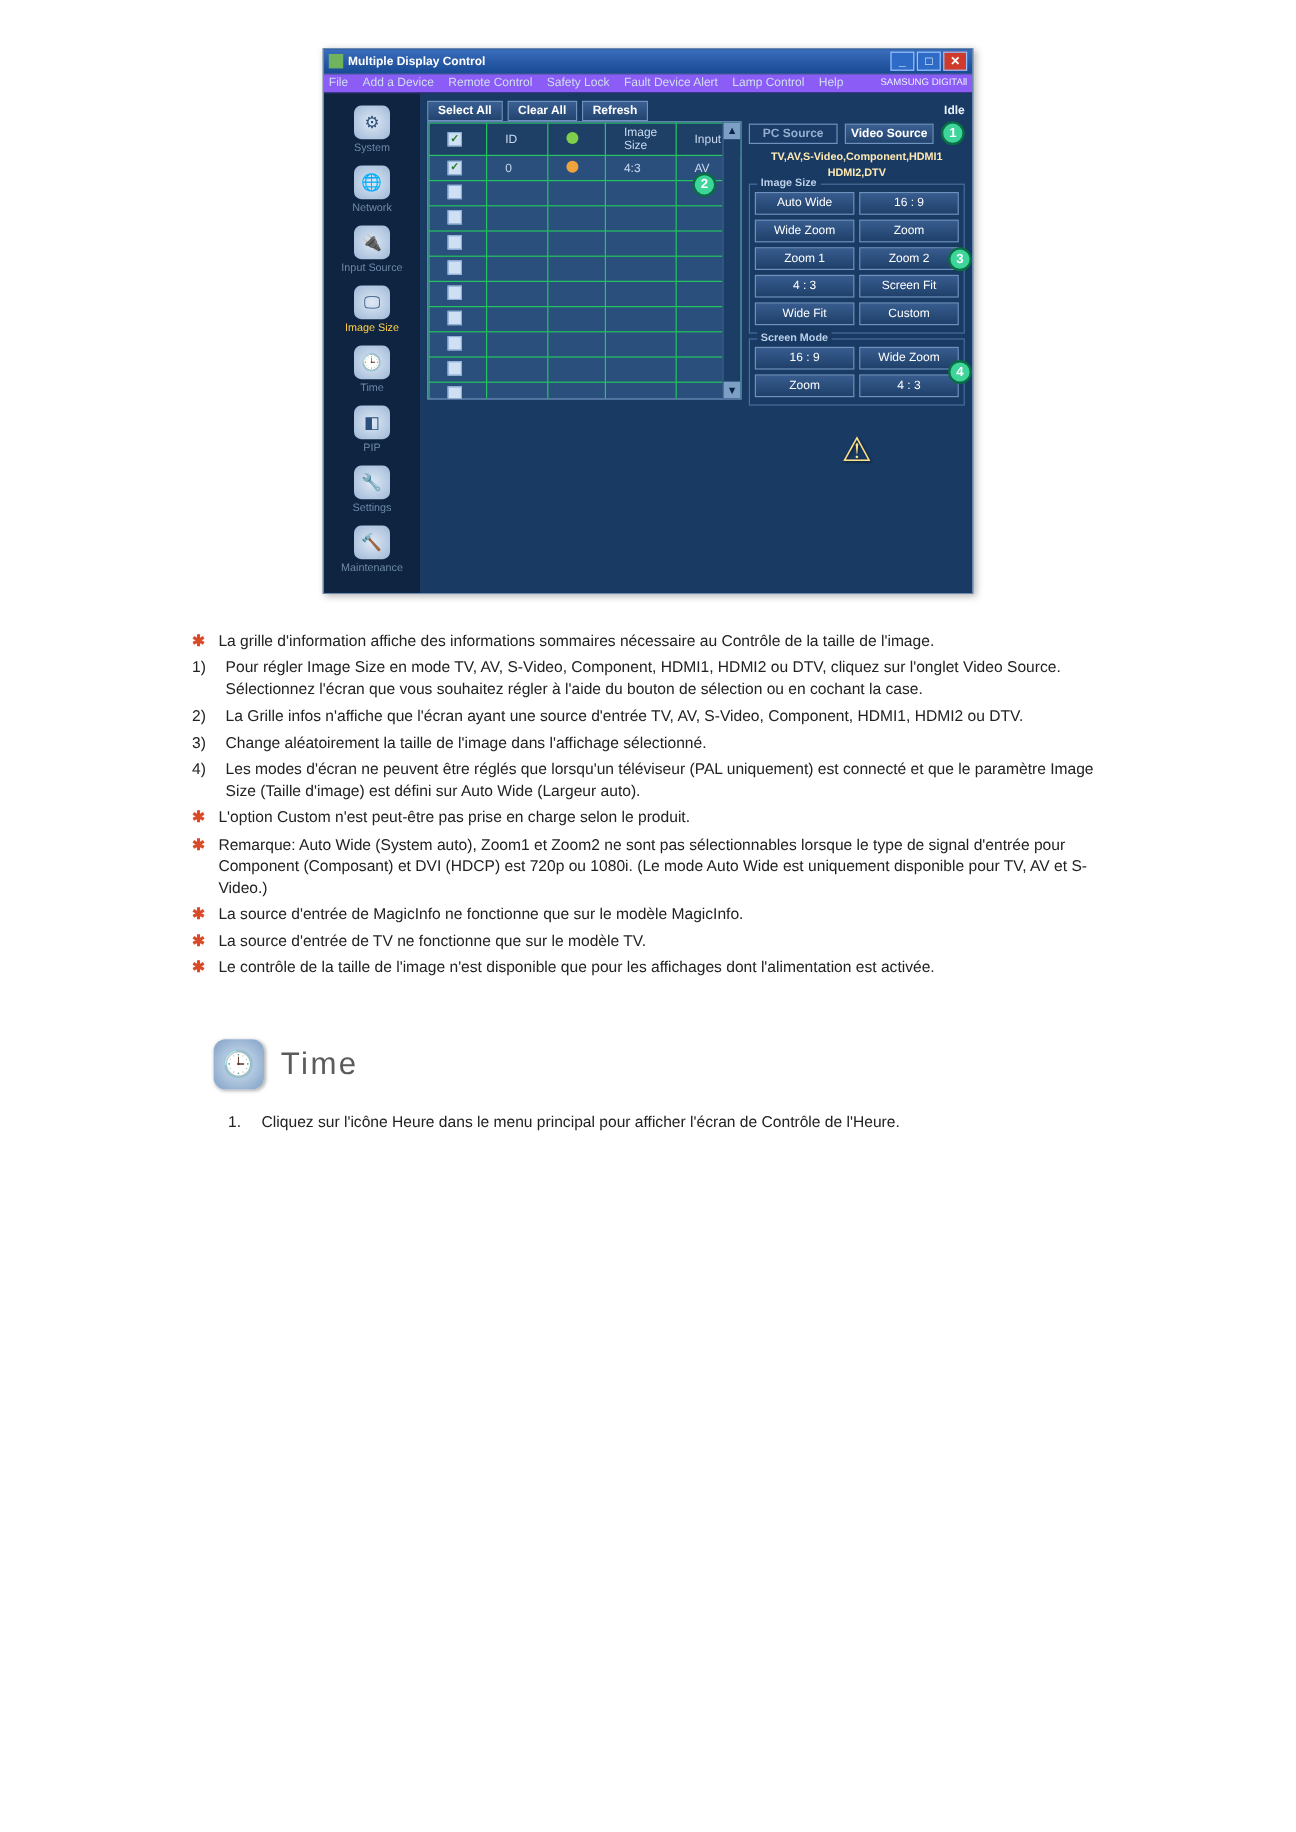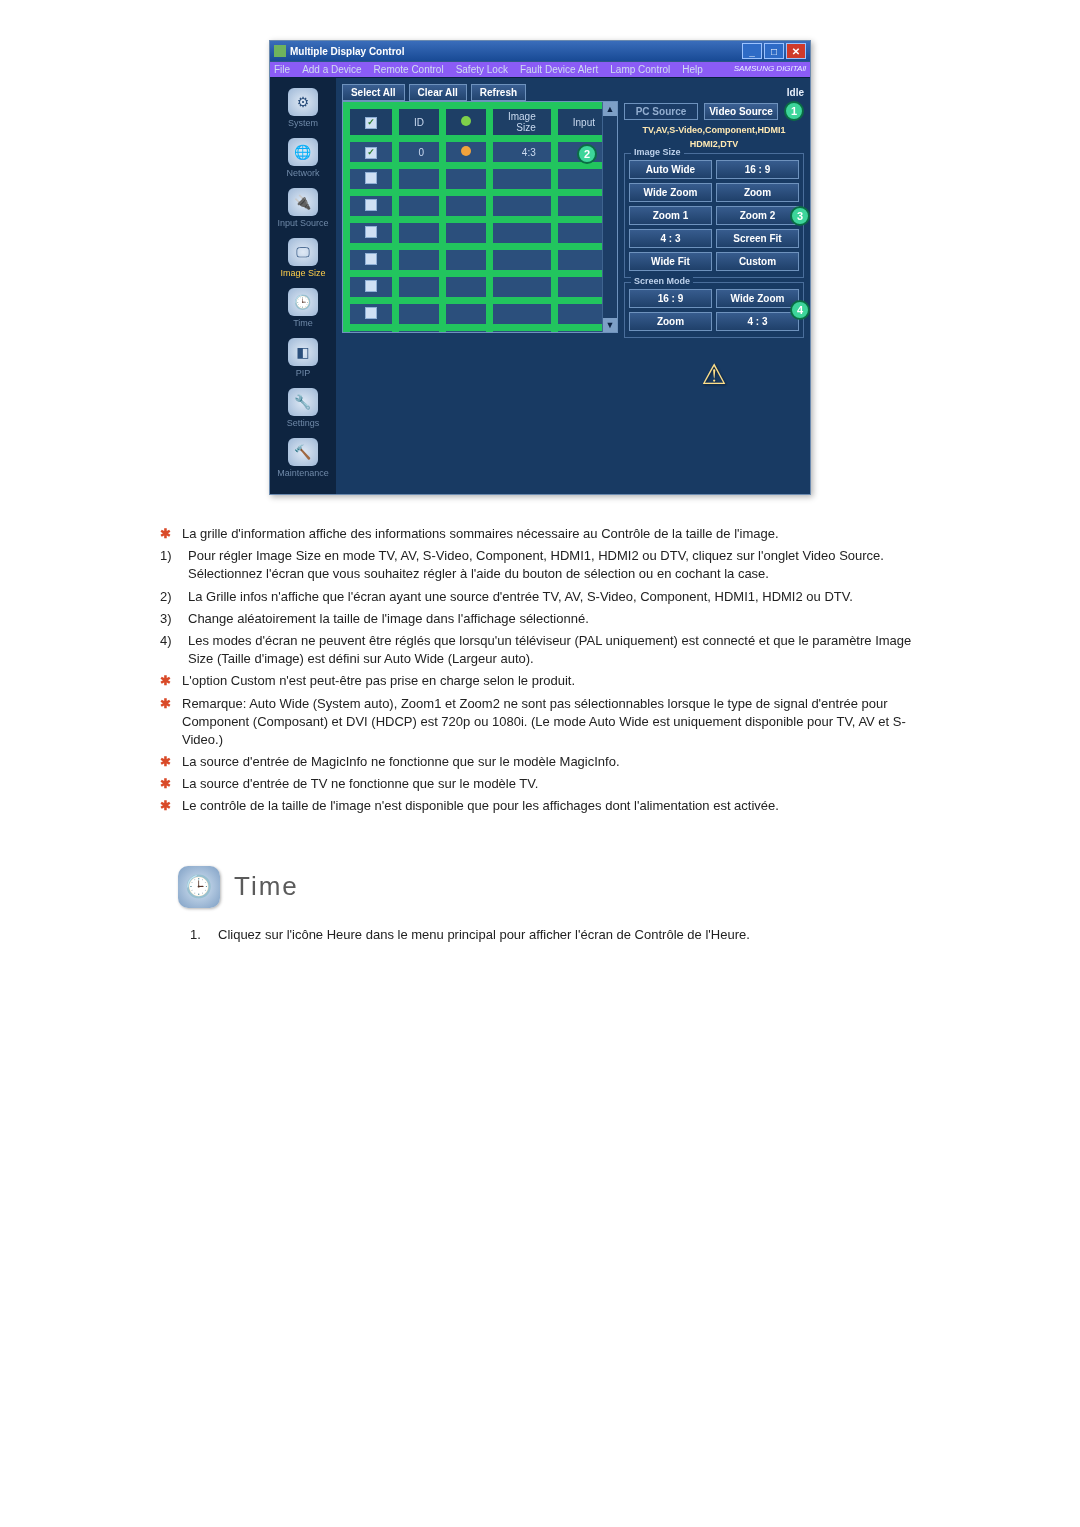--- a/index.html
+++ b/index.html
@@ -38,21 +38,21 @@
   .winbtn.close { background:#cf3a2a; }
   .menubar {
     background:#8b5cf6;
     display:flex;
     padding:2px 4px;
     gap:12px;
     border-top:1px solid #2b5585;
     border-bottom:1px solid #0a2040;
     font-size:10px;
   }
-  .menubar .brand { margin-left:auto; font-size:8px; color:#e9f1ff; font-style:italic; }
+  .menubar .brand { margin-left:auto; font-size:8px; color:#e9f1ff; }
   .faulty-strip {
     background:#081c36;
     text-align:right;
     padding:3px 6px;
     font-size:10px;
     font-weight:bold;
     color:#fff;
   }
   .faulty-strip .dot { display:inline-block; width:8px;height:8px;background:#ff3a3a;border-radius:2px;margin-right:4px;vertical-align:middle;}
   .content {
@@ -102,23 +102,23 @@
   .grid {
     flex:1;
     background:#2b4f7c;
     border:1px solid #6e92bd;
     height:230px;
     overflow:hidden;
     position:relative;
   }
   .grid table { width:100%; border-collapse:collapse; font-size:10px; color:#c9d9ef;}
   .grid th, .grid td {
-    border:7px solid #22c55e;
+    border:1px solid #22c55e;
     padding:2px 15px;
-    text-align:right;
+    text-align:left;
     height:16px;
   }
   .grid th { background:#1e3f66; font-weight:normal; }
   .chk { display:inline-block; width:10px;height:10px;border:1px solid #8fb0d6; background:#cfe0f4; }
   .chk.checked::after{ content:"✓"; font-size:9px; color:#2a7a2a; display:block; line-height:9px; text-align:center; font-weight:bold;}
   .status-dot { width:10px;height:10px;border-radius:50%; display:inline-block;}
   .status-dot.green{ background:#7ed04a;}
   .status-dot.orange{ background:#f0a23c;}
   .scroll-stub { position:absolute; right:0; top:0; bottom:0; width:14px; background:#1c3d66; border-left:1px solid #3f6490;}
   .scroll-up,.scroll-down{height:14px;background:#7d9fc6;display:flex;align-items:center;justify-content:center;font-size:9px;color:#0c2242;}
@@ -157,21 +157,21 @@
   }
   .field-group .legend {
     position:absolute; top:-7px; left:6px;
     background:#183a63; padding:0 3px; font-size:9px;color:#bcd0ea; font-weight:bold;
   }
   .opt-grid { display:grid; grid-template-columns:1fr 1fr; gap:4px; }
   .opt-btn {
     background:linear-gradient(#375c8e,#1f406a);
     border:1px solid #6e92bd; color:#fff;
     font-size:10px; text-align:center; padding:3px 0;
-    font-weight:bold;
+    font-weight:normal;
   }
   .group-wrap { position:relative; }
   .group-wrap .mini-badge { position:absolute; right:-6px; top:50%; transform:translateY(-50%);}
   .warn-tri {
     width:36px;height:36px;margin:14px auto 0 auto;
     display:flex;align-items:center;justify-content:center;
     font-size:28px;color:#ffe08a;
     filter:drop-shadow(1px 1px 1px rgba(0,0,0,.5));
   }
   

